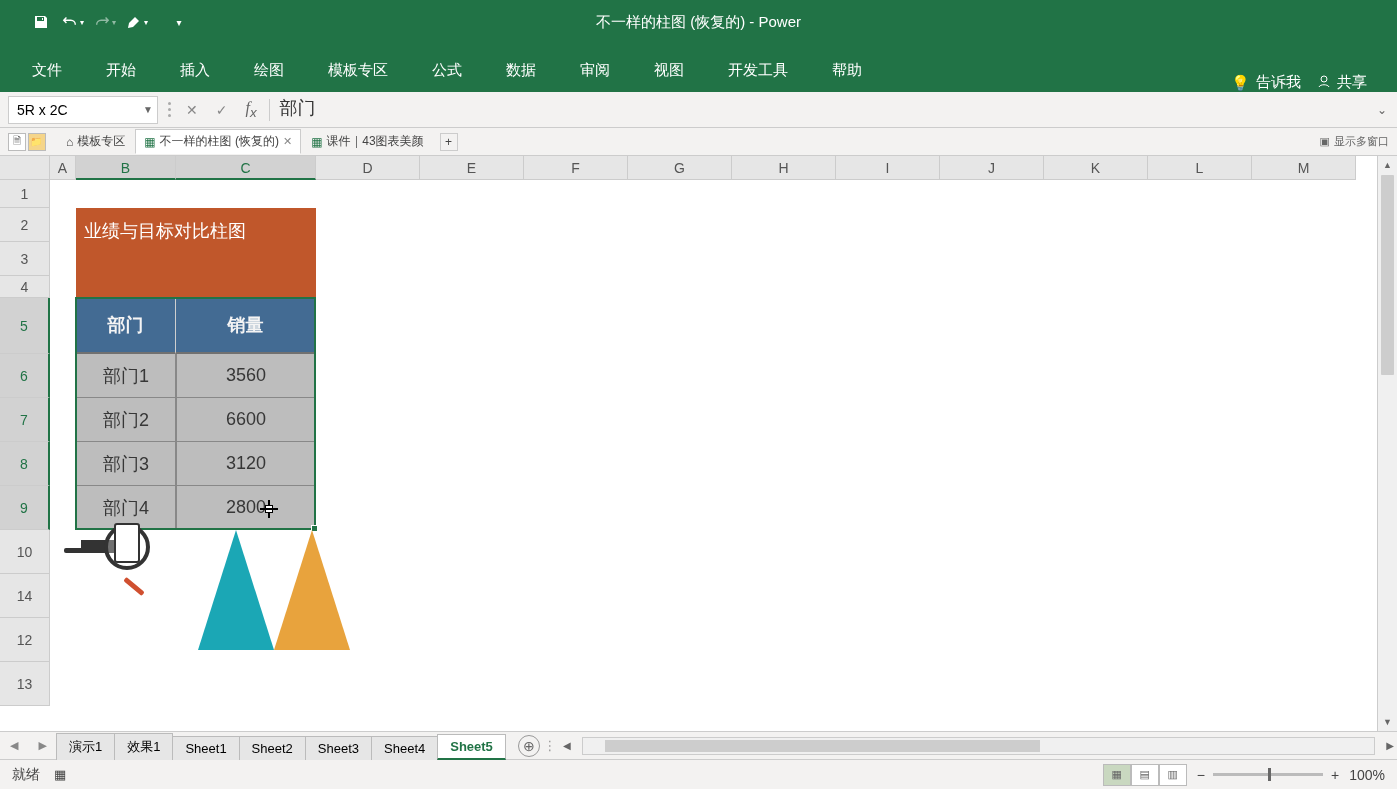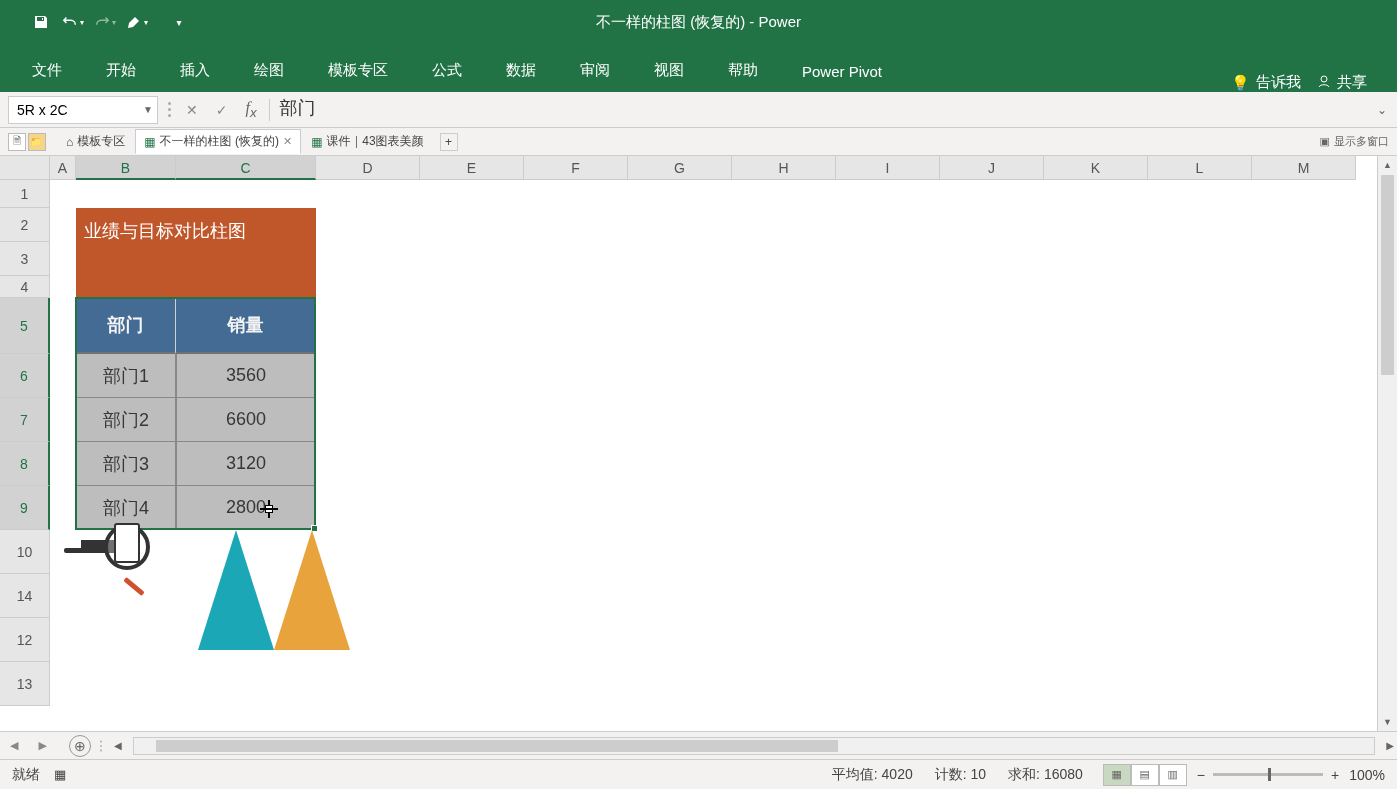--- a/index.html
+++ b/index.html
@@ -139,22 +139,22 @@
 <div class="ribbon">
   <div class="ribbon-tab">文件</div>
   <div class="ribbon-tab">开始</div>
   <div class="ribbon-tab">插入</div>
   <div class="ribbon-tab">绘图</div>
   <div class="ribbon-tab">模板专区</div>
   <div class="ribbon-tab">公式</div>
   <div class="ribbon-tab">数据</div>
   <div class="ribbon-tab">审阅</div>
   <div class="ribbon-tab">视图</div>
+  <div class="ribbon-tab">开发工具</div>
   <div class="ribbon-tab">帮助</div>
-  <div class="ribbon-tab">Power Pivot</div>
   <div class="ribbon-right">
     <div class="ribbon-help">
       <span>💡</span>
       <span>告诉我</span>
     </div>
     <div class="ribbon-help">
       <span><svg width="14" height="14">
             <circle cx="7" cy="5" r="3" fill="none" stroke="#fff"></circle>
             <path stroke="#fff" fill="none" d="M2 13c1-3 9-3 10 0"></path>
           </svg></span>
@@ -451,40 +451,44 @@
   <div class="vscroll">
     <div class="vscroll-btn">▲</div>
     <div class="vscroll-thumb"></div>
     <div class="vscroll-btn" style="position:absolute;bottom:0;width:100%">▼</div>
   </div>
 </div>
 
 <div class="sheettabs-row">
   <div class="st-nav">◀</div>
   <div class="st-nav">▶</div>
+  <div class="st-list" id="sheettabs">
+      <div class="st-tab">演示1</div>
+      <div class="st-tab">效果1</div>
+      <div class="st-tab">Sheet1</div>
+      <div class="st-tab">Sheet2</div>
+      <div class="st-tab">Sheet3</div>
+      <div class="st-tab">Sheet4</div>
+      <div class="st-tab active">Sheet5</div>
+    </div>
   <div class="st-add">⊕</div>
   <div class="st-sep">⋮</div>
   <div style="width:14px;text-align:center;color:#666;font-size:10px">◀</div>
   <div class="hscroll">
     <div class="hscroll-thumb"></div>
   </div>
   <div style="width:14px;text-align:center;color:#666;font-size:10px">▶</div>
 </div>
 
 <div class="statusbar">
   <div class="sb-left">
     <span>就绪</span>
     <span style="font-size:13px">▦</span>
   </div>
   <div style="flex:1"></div>
-  <div style="display:flex;gap:22px;margin-right:20px">
-    <span><span>平均值:</span> <span>4020</span></span>
-    <span><span>计数:</span> <span>10</span></span>
-    <span><span>求和:</span> <span>16080</span></span>
-  </div>
   <div class="sb-right">
     <div class="view-btns">
       <div class="vb active">▦</div>
       <div class="vb">▤</div>
       <div class="vb">▥</div>
     </div>
     <div class="zoom-slider">
       <span>−</span>
       <div class="zs-line">
           <div class="zs-thumb"></div>

